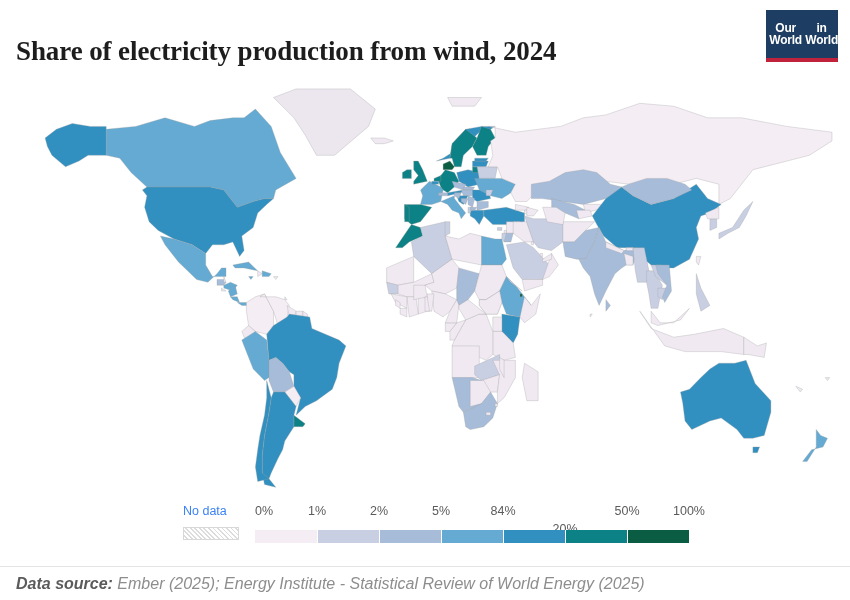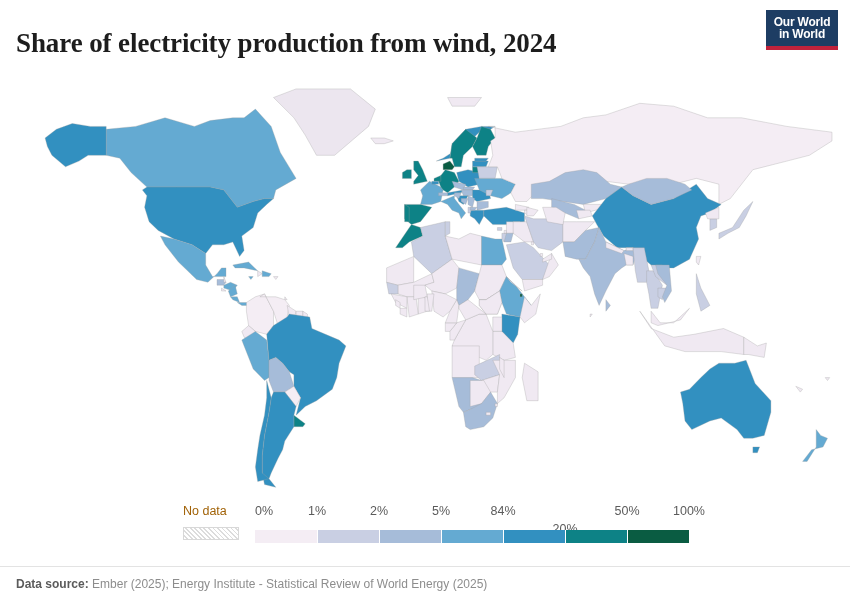--- a/index.html
+++ b/index.html
@@ -19,21 +19,21 @@
   .chart-root {
     width: 850px;
     height: 600px;
     position: relative;
     box-sizing: border-box;
   }
 
   
   .header {
     position: absolute;
-    top: 8px; left: 0;
+    top: 16px; left: 0;
     width: 850px;
     padding: 20px 16px 0 16px;
     box-sizing: border-box;
   }
   .title {
     font-family: "Liberation Serif", "DejaVu Serif", serif;
     font-size: 27px;
     font-weight: 700;
     letter-spacing: -0.1px;
     color: #1d1d1d;
@@ -48,29 +48,30 @@
     margin: 8px 0 0 0;
     line-height: 1.3;
   }
 
   
   .logo {
     position: absolute;
     top: 10px;
     right: 12px;
     width: 72px;
-    height: 40px;
+    height: 52px;
     background: #1d3d63;
     border-bottom: 4px solid #c0223b;
     box-sizing: border-box;
     display: flex;
-    flex-direction: column;
+    flex-direction: row;
     align-items: center;
     justify-content: center;
     line-height: 1.04;
+    text-align: center;
   }
   .logo-line {
     font-family: "Liberation Sans", sans-serif;
     color: #ffffff;
     font-size: 12px;
     font-weight: 700;
     letter-spacing: -0.2px;
   }
 
   
@@ -97,21 +98,21 @@
     left: 183px;
     top: 0;
   }
   .legend-nodata {
     position: absolute;
     left: 0; top: 0;
     width: 62px;
   }
   .legend-nodata-label {
     font-size: 12.5px;
-    color: #a16207;
+    color: #3b82f6;
     line-height: 1;
     white-space: nowrap;
   }
   .legend-nodata-swatch {
     margin-top: 9px;
     width: 56px;
     height: 13px;
     border: 1px solid #d8d8d8;
     box-sizing: border-box;
     background-color: #ffffff;
@@ -175,23 +176,24 @@
     width: 850px;
     height: 34px;
     border-top: 1px solid #e3e3e3;
     box-sizing: border-box;
     display: flex;
     align-items: center;
     justify-content: space-between;
     padding: 0 16px;
   }
   .footer-left, .footer-right {
-    font-size: 12px;
+    font-size: 16px;
     color: #8d8d8d;
     white-space: nowrap;
+    font-style: italic;
   }
   .footer-left b { color: #5b5b5b; font-weight: 700; }
 </style>
 </head>
 <body>
 
 <div class="chart-root">
 
   <div class="header">
     <h1 class="title">Share of electricity production from wind, 2024</h1>

